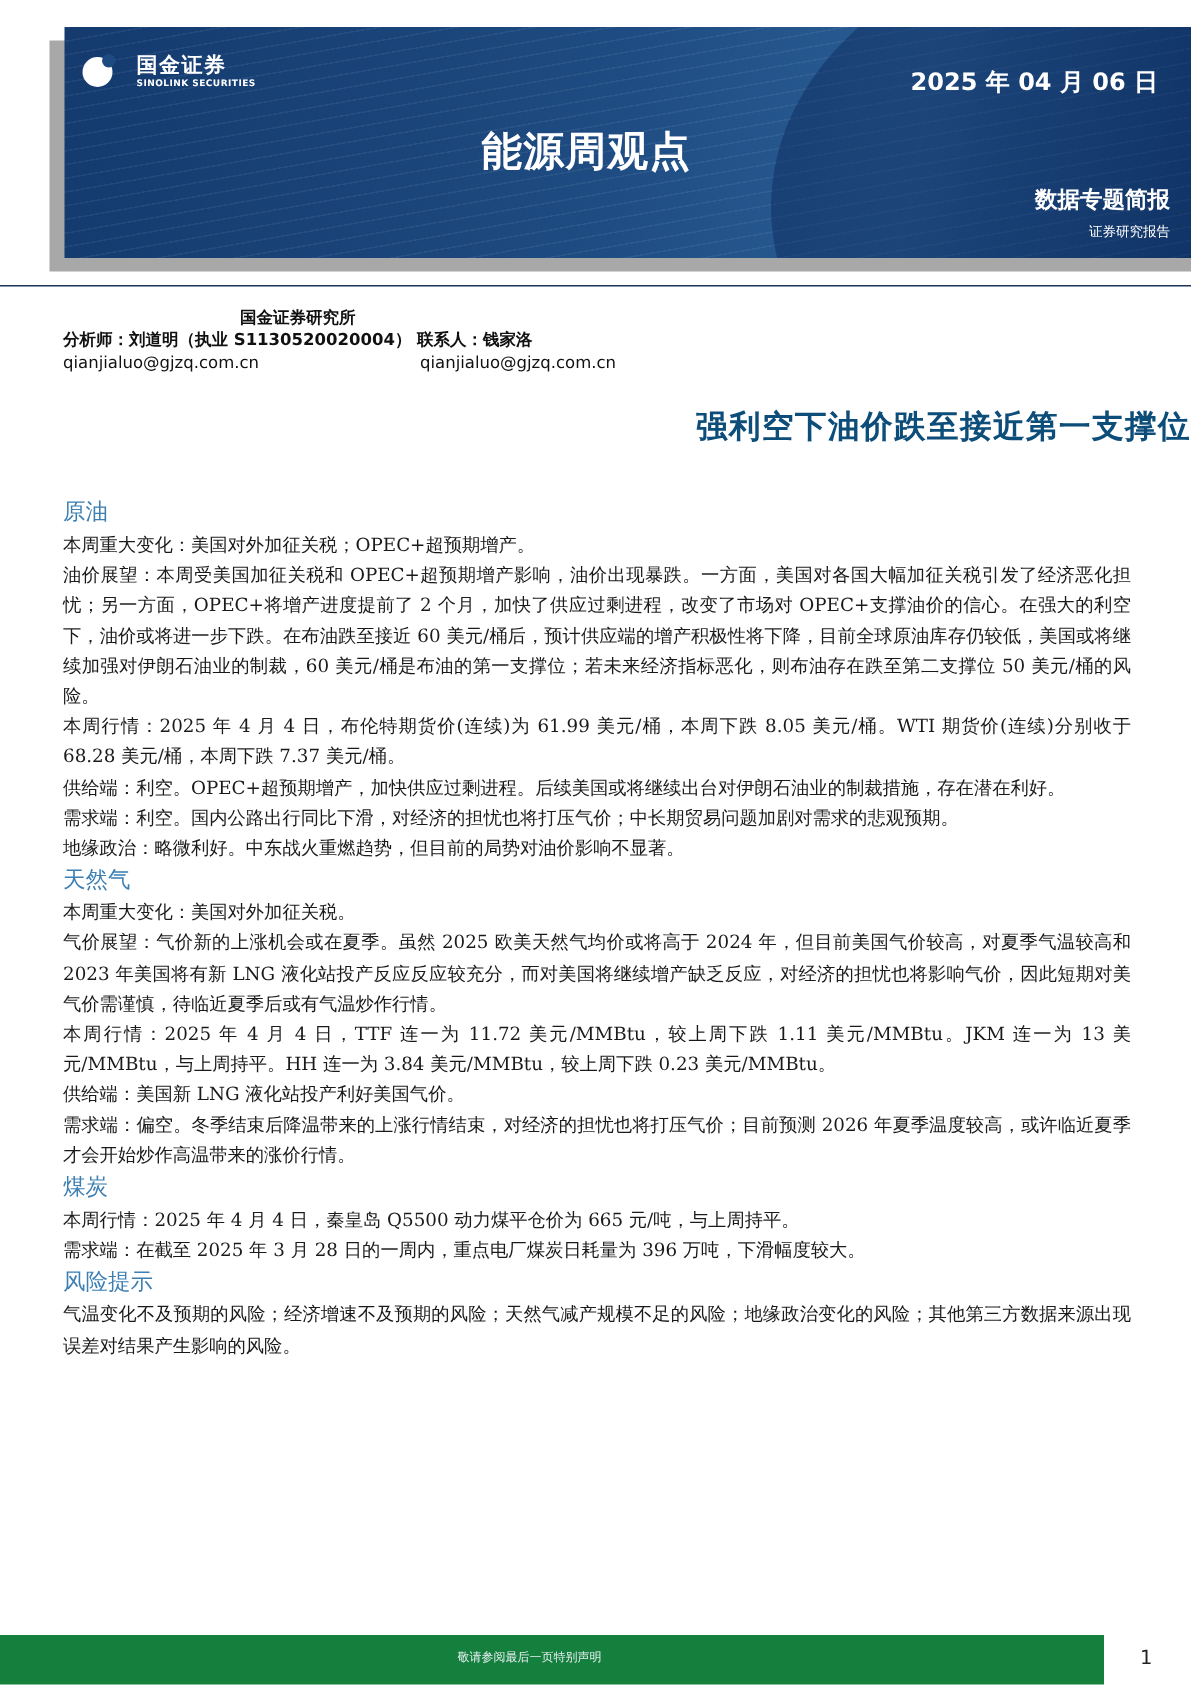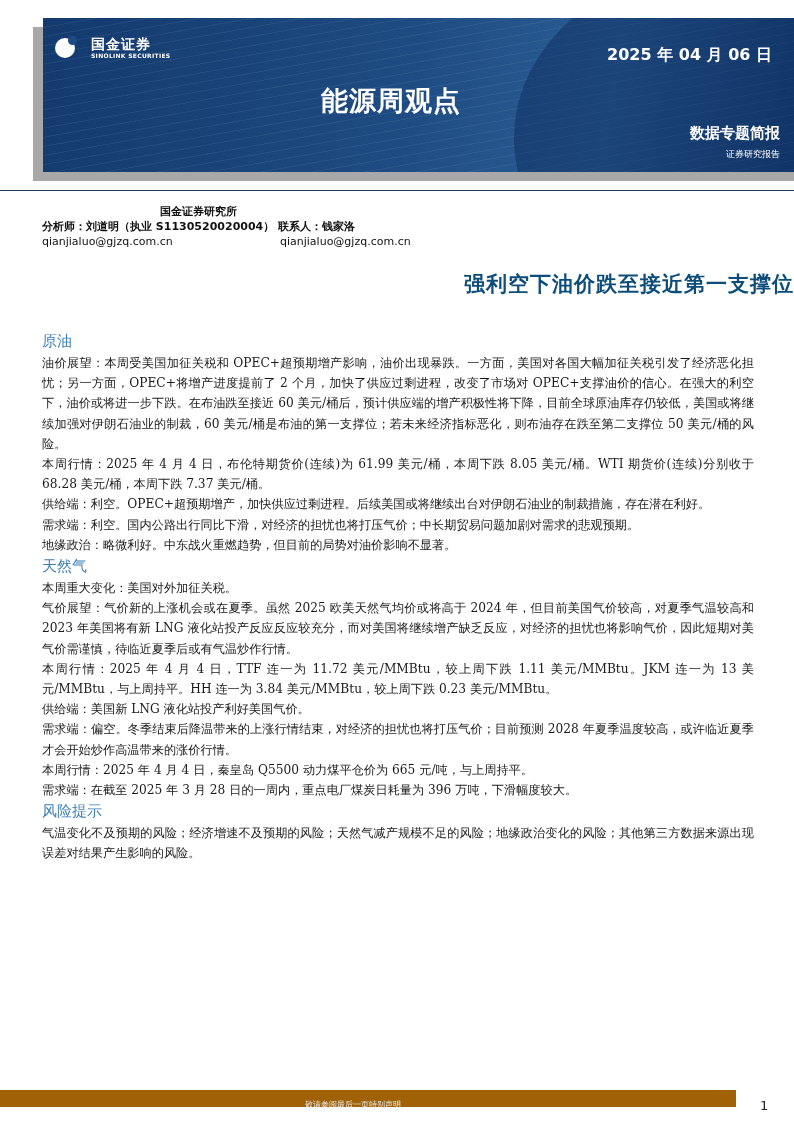--- a/index.html
+++ b/index.html
@@ -25,21 +25,21 @@
   .meta { position:absolute; left:42px; top:204px; font-size:11px; line-height:15px; color:#111; }
   .meta .org { font-weight:bold;text-align:center; }
   .meta .row { display:flex; }
   .meta .bold { font-weight:bold; }
   .meta .email2 { position:absolute; left:238px; }
   .headline { position:absolute; left:0; top:270px; width:794px; text-align:right; color:#0d4d7a;
               font-size:21px; font-weight:bold; letter-spacing:1px; }
   .content { position:absolute; left:42px; top:330px; width:712px; font-family:"DejaVu Serif", "Liberation Serif", serif; }
   .sec-h { color:#3d7fb3; font-family:"DejaVu Sans", sans-serif; font-size:15px; line-height:23px; }
   .para { font-size:12.2px; line-height:20.2px; color:#1a1a1a; text-align:justify; }
-  .footer { position:absolute; left:0; top:1090px; width:736px; height:17px; background:#a16207; }
+  .footer { position:absolute; left:0; top:1090px; width:736px; height:34px; background:#15803d; }
   .footer-text { position:absolute; left:305px; top:9px; color:#e6eef3; font-size:8px; }
   .page-num { position:absolute; left:760px; top:1098px; font-size:13px; color:#222; }
 </style>
 </head>
 <body>
 
 <div class="banner-shadow"></div>
 <div class="banner">
   <div class="stripes"></div>
   <div class="arc"></div>
@@ -65,35 +65,37 @@
     <span>qianjialuo@gjzq.com.cn</span>
     <span class="email2">qianjialuo@gjzq.com.cn</span>
   </div>
 </div>
 
 <div class="headline">强利空下油价跌至接近第一支撑位</div>
 
 <div class="content">
   <div>
     <div class="sec-h">原油</div>
+    <div class="para">本周重大变化：美国对外加征关税；OPEC+超预期增产。</div>
     <div class="para">油价展望：本周受美国加征关税和 OPEC+超预期增产影响，油价出现暴跌。一方面，美国对各国大幅加征关税引发了经济恶化担忧；另一方面，OPEC+将增产进度提前了 2 个月，加快了供应过剩进程，改变了市场对 OPEC+支撑油价的信心。在强大的利空下，油价或将进一步下跌。在布油跌至接近 60 美元/桶后，预计供应端的增产积极性将下降，目前全球原油库存仍较低，美国或将继续加强对伊朗石油业的制裁，60 美元/桶是布油的第一支撑位；若未来经济指标恶化，则布油存在跌至第二支撑位 50 美元/桶的风险。</div>
     <div class="para">本周行情：2025 年 4 月 4 日，布伦特期货价(连续)为 61.99 美元/桶，本周下跌 8.05 美元/桶。WTI 期货价(连续)分别收于 68.28 美元/桶，本周下跌 7.37 美元/桶。</div>
     <div class="para">供给端：利空。OPEC+超预期增产，加快供应过剩进程。后续美国或将继续出台对伊朗石油业的制裁措施，存在潜在利好。</div>
     <div class="para">需求端：利空。国内公路出行同比下滑，对经济的担忧也将打压气价；中长期贸易问题加剧对需求的悲观预期。</div>
     <div class="para">地缘政治：略微利好。中东战火重燃趋势，但目前的局势对油价影响不显著。</div>
   </div>
   <div>
     <div class="sec-h">天然气</div>
     <div class="para">本周重大变化：美国对外加征关税。</div>
     <div class="para">气价展望：气价新的上涨机会或在夏季。虽然 2025 欧美天然气均价或将高于 2024 年，但目前美国气价较高，对夏季气温较高和 2023 年美国将有新 LNG 液化站投产反应反应较充分，而对美国将继续增产缺乏反应，对经济的担忧也将影响气价，因此短期对美气价需谨慎，待临近夏季后或有气温炒作行情。</div>
     <div class="para">本周行情：2025 年 4 月 4 日，TTF 连一为 11.72 美元/MMBtu，较上周下跌 1.11 美元/MMBtu。JKM 连一为 13 美元/MMBtu，与上周持平。HH 连一为 3.84 美元/MMBtu，较上周下跌 0.23 美元/MMBtu。</div>
     <div class="para">供给端：美国新 LNG 液化站投产利好美国气价。</div>
-    <div class="para">需求端：偏空。冬季结束后降温带来的上涨行情结束，对经济的担忧也将打压气价；目前预测 2028 年夏季温度较高，或许临近夏季才会开始炒作高温带来的涨价行情。</div>
+    <div class="para">需求端：偏空。冬季结束后降温带来的上涨行情结束，对经济的担忧也将打压气价；目前预测 2026 年夏季温度较高，或许临近夏季才会开始炒作高温带来的涨价行情。</div>
   </div>
   <div>
+    <div class="sec-h">煤炭</div>
     <div class="para">本周行情：2025 年 4 月 4 日，秦皇岛 Q5500 动力煤平仓价为 665 元/吨，与上周持平。</div>
     <div class="para">需求端：在截至 2025 年 3 月 28 日的一周内，重点电厂煤炭日耗量为 396 万吨，下滑幅度较大。</div>
   </div>
   <div>
     <div class="sec-h">风险提示</div>
     <div class="para">气温变化不及预期的风险；经济增速不及预期的风险；天然气减产规模不足的风险；地缘政治变化的风险；其他第三方数据来源出现误差对结果产生影响的风险。</div>
   </div>
 </div>
 
 <div class="footer">

